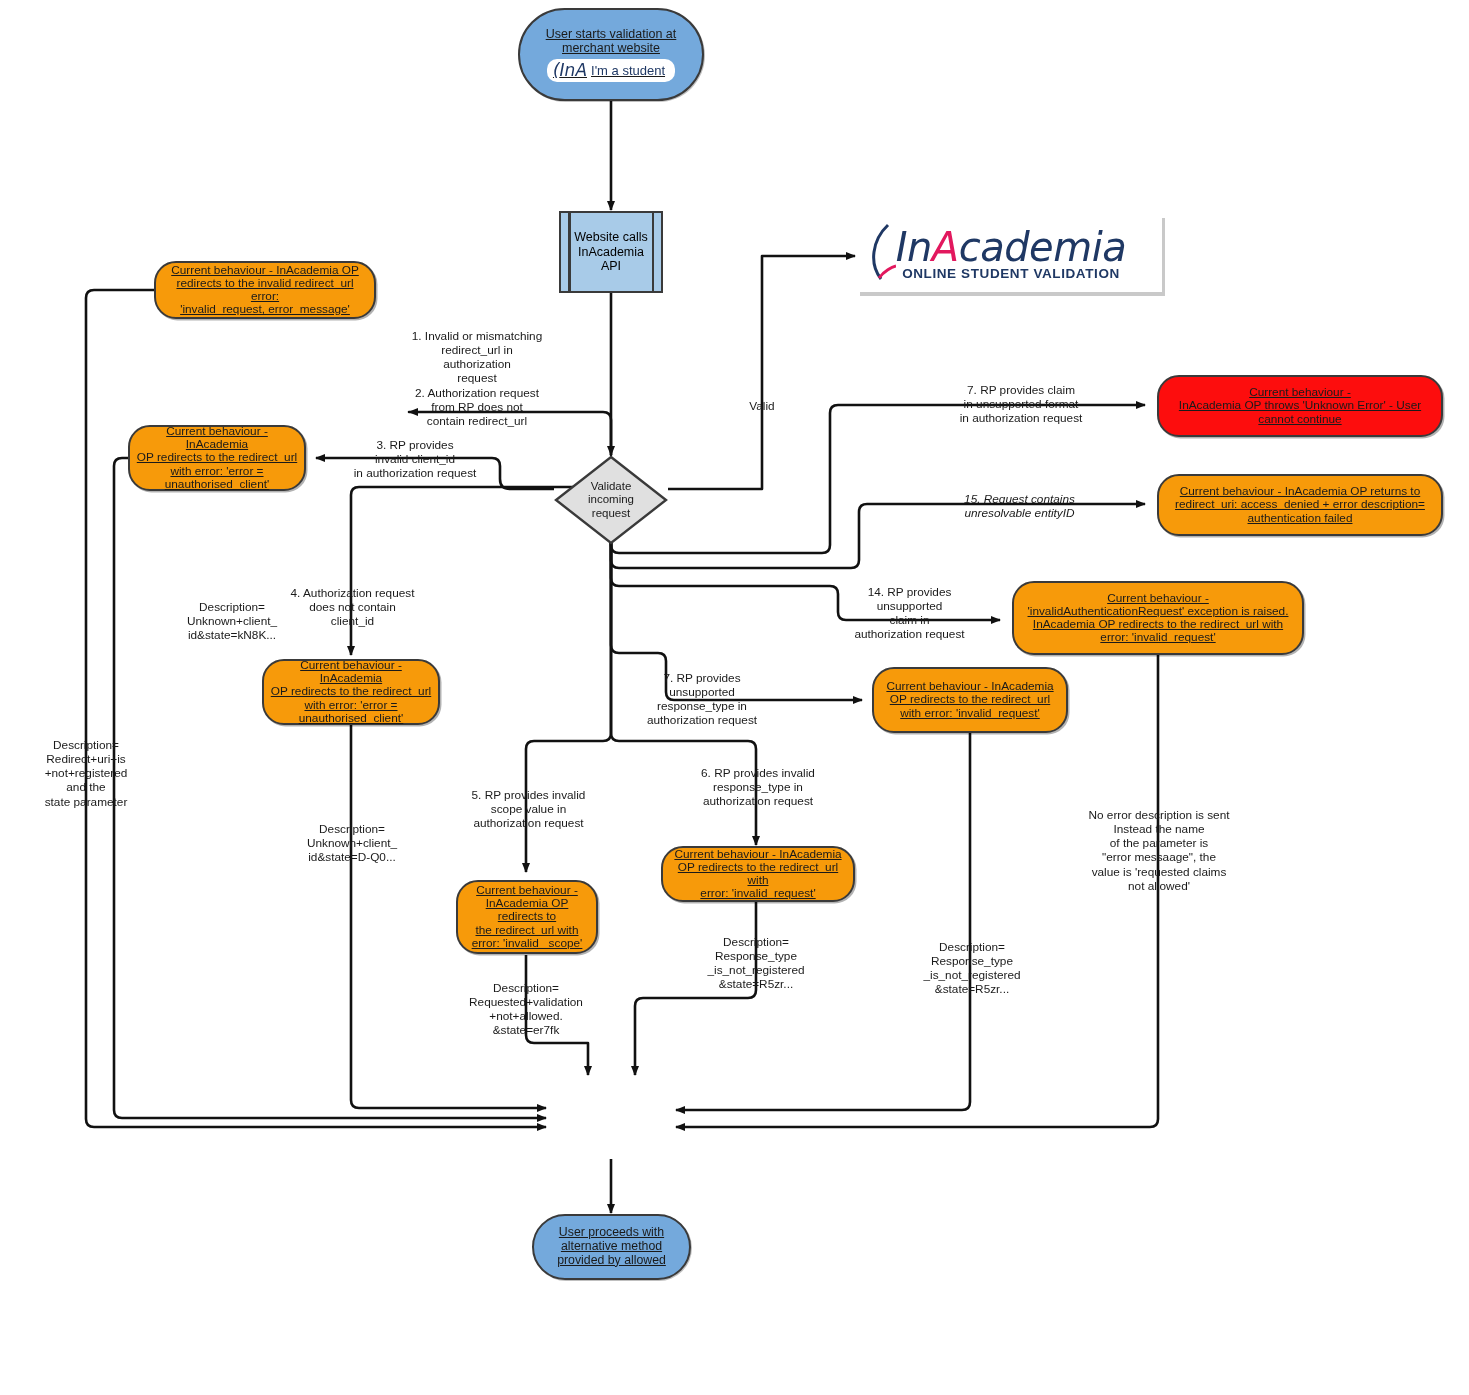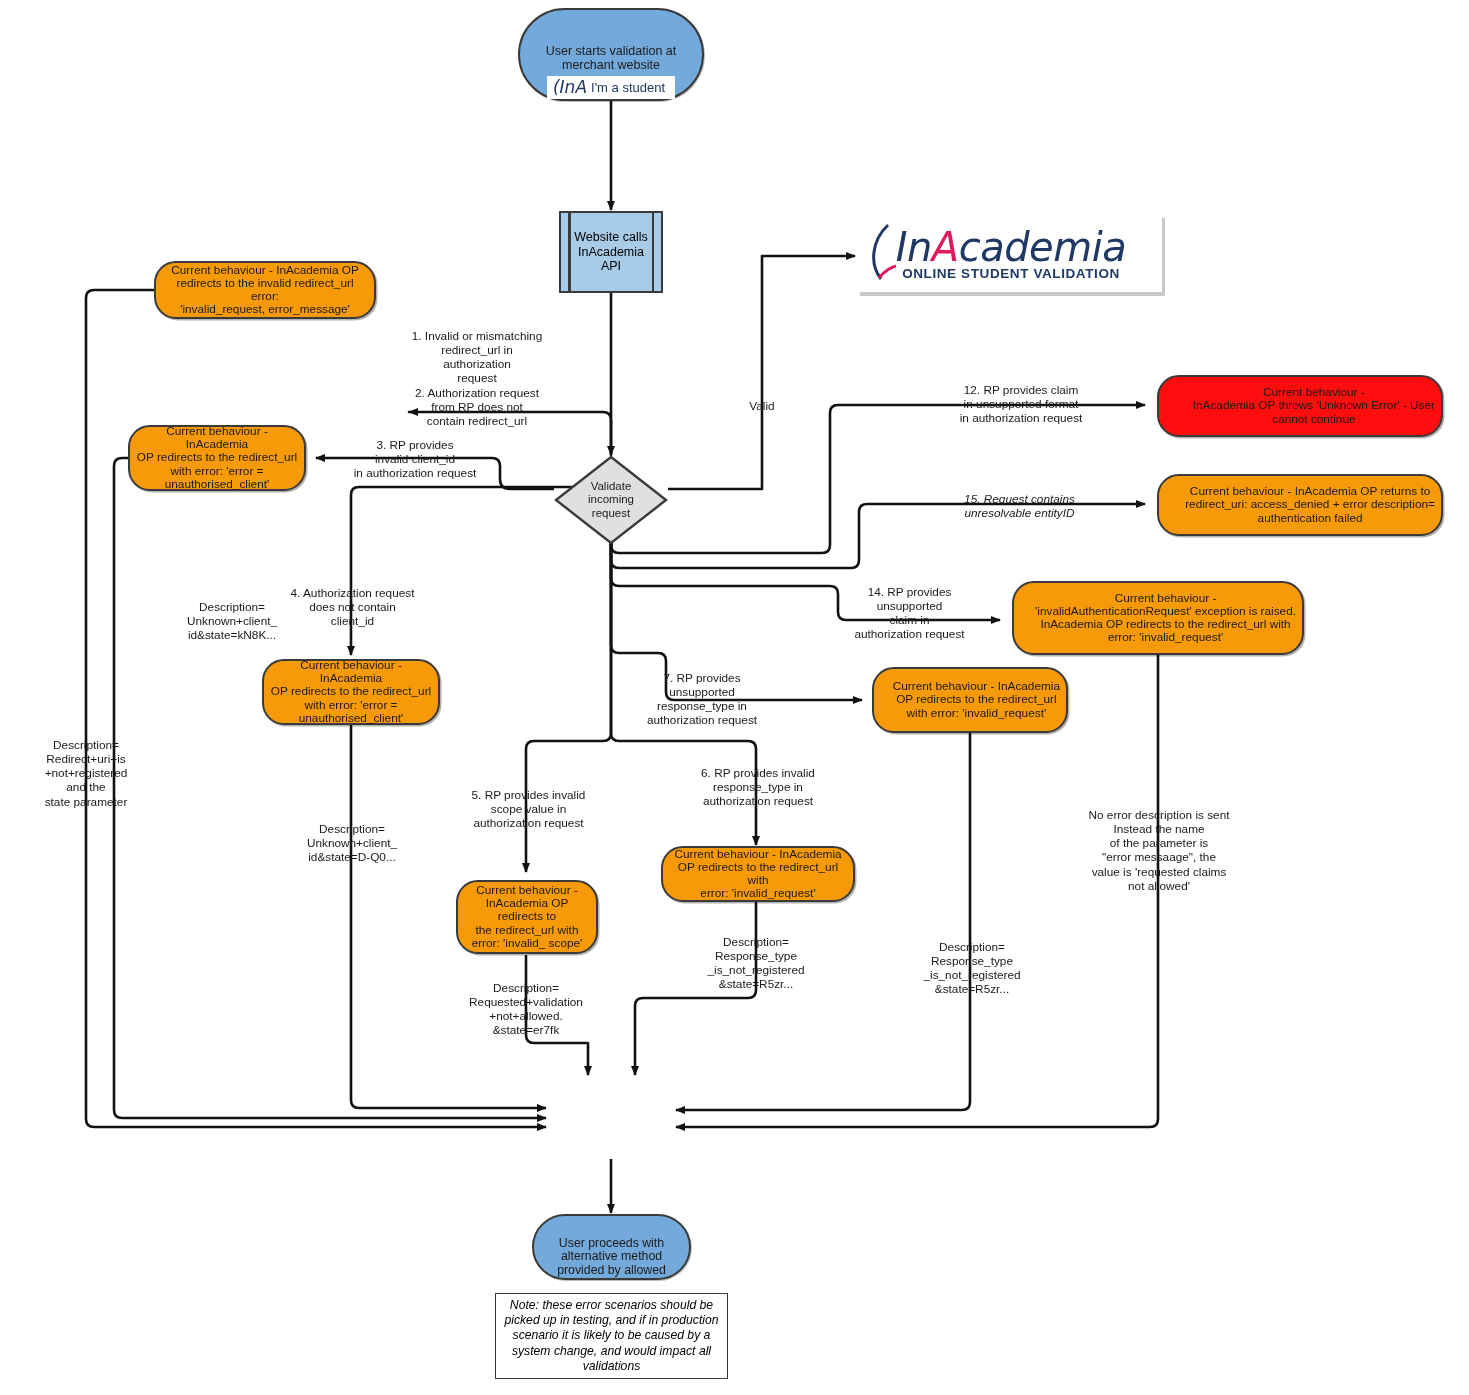--- a/index.html
+++ b/index.html
@@ -19,26 +19,27 @@
   svg.edges {
     position: absolute;
     left: 0; top: 0;
     width: 1469px; height: 1395px;
     pointer-events: none;
   }
   .node {
     position: absolute;
     display: flex;
     align-items: center;
-    justify-content: flex-end;
+    justify-content: center;
     text-align: center;
     color: #1a1a1a;
     line-height: 1.12;
     white-space: pre-line;
     z-index: 3;
+    text-decoration: underline;
   }
   
   .terminator {
     background: #74a9dc;
     border: 2.5px solid #3a3a3a;
     border-radius: 999px;
     font-size: 12.5px;
     flex-direction: column;
     box-shadow: 1px 1px 0 rgba(0,0,0,0.25);
   }
@@ -146,21 +147,21 @@
     font-weight: bold;
     color: #1F3864;
     letter-spacing: 0.6px;
     margin-top: -1px;
     white-space: nowrap;
   }
   .logo-swoosh { position: absolute; left: 6px; top: 4px; }
   
   .student-badge {
     background: #ffffff;
-    border-radius: 0;
+    border-radius: 10px;
     display: flex;
     align-items: center;
     gap: 4px;
     padding: 3px 10px 3px 6px;
     margin-top: 4px;
   }
   .student-badge .ina {
     font-family: "DejaVu Sans", sans-serif;
     font-style: italic;
     font-size: 17px;
@@ -310,25 +311,20 @@
       <path d="M611,1159 L611,1213" marker-end="url(#arrow)"></path>
     </g>
   </svg>
 
   <div class="node terminator" style="left:532px; top:1214px; width:159px; height:66px; font-size:12.3px;">
     <span>User proceeds with
 alternative method
 provided by allowed</span>
   </div>
 
-  <div class="note" style="left:495px; top:1293px; width:233px; height:86px;">Note: these error scenarios should be
-picked up in testing, and if in production
-scenario it is likely to be caused by a
-system change, and would impact all
-validations</div>
 
 
   <div class="elabel" style="left:727px; top:399px; width:70px;">Valid</div>
 
   <div class="elabel" style="left:396px; top:329px; width:162px;">1. Invalid or mismatching
 redirect_url in
 authorization
 request
 2. Authorization request
 from RP does not
@@ -356,21 +352,21 @@
 authorization request</div>
 
   <div class="elabel" style="left:837px; top:585px; width:145px;">14. RP provides
 unsupported
 claim in
 authorization request</div>
 
   <div class="elabel" style="left:927px; top:492px; width:185px;font-style:italic;">15. Request contains
 unresolvable entityID</div>
 
-  <div class="elabel" style="left:930px; top:383px; width:182px;">12. RP provides claim
+  <div class="elabel" style="left:930px; top:383px; width:182px;">7. RP provides claim
 in unsupported format
 in authorization request</div>
 
   <div class="elabel" style="left:14px; top:738px; width:144px;">Description=
 Redirect+uri+is
 +not+registered
 and the
 state parameter</div>
 
   <div class="elabel" style="left:160px; top:600px; width:144px;">Description=

